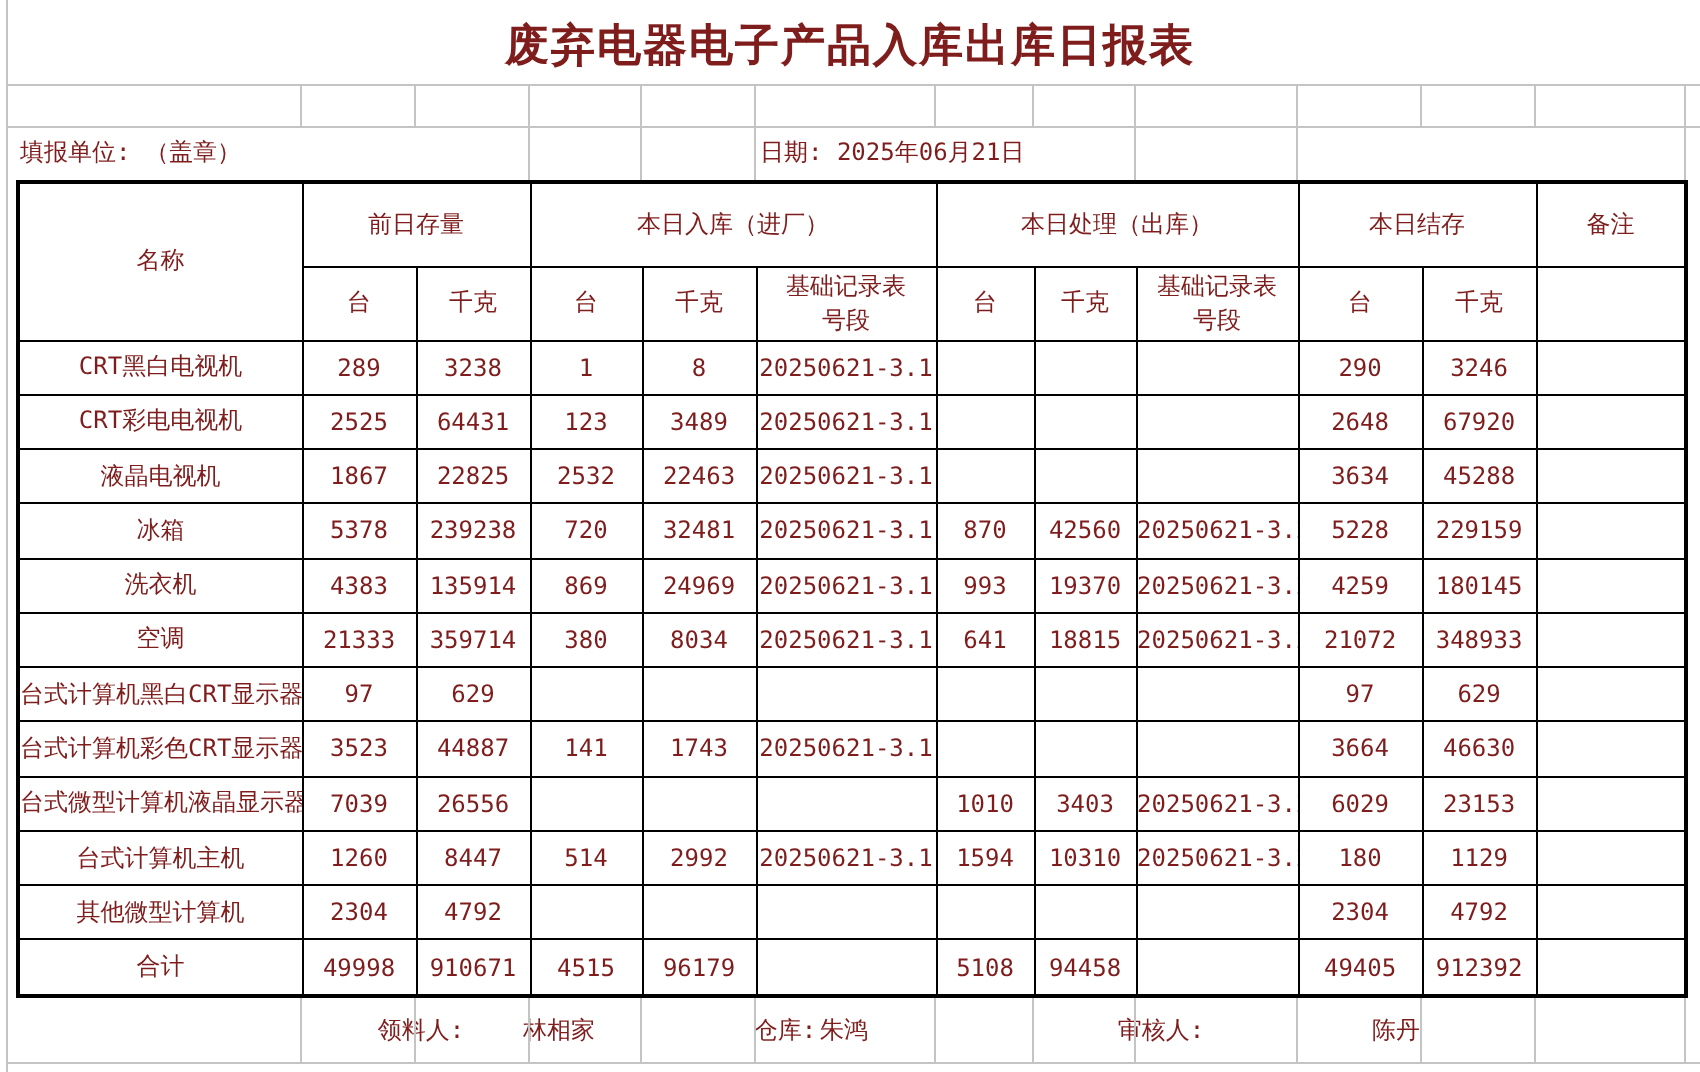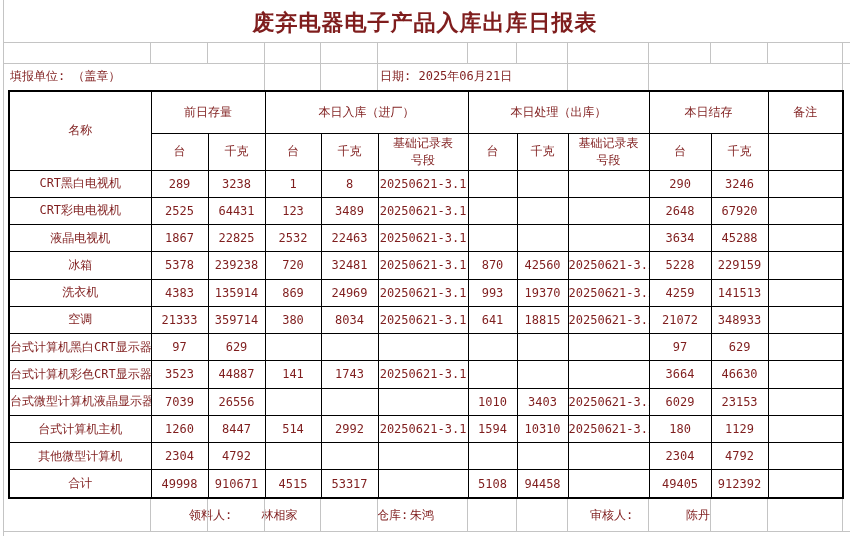--- a/index.html
+++ b/index.html
@@ -147,21 +147,21 @@
           <td class="name-cell">洗衣机</td>
           <td class="num-cell">4383</td>
           <td class="num-cell">135914</td>
           <td class="num-cell">869</td>
           <td class="num-cell">24969</td>
           <td class="record-cell">20250621-3.1</td>
           <td class="num-cell">993</td>
           <td class="num-cell">19370</td>
           <td class="record-cell">20250621-3.2</td>
           <td class="num-cell">4259</td>
-          <td class="num-cell">141513</td>
+          <td class="num-cell">180145</td>
           <td class="num-cell"></td>
         </tr>
         <tr>
           <td class="name-cell">空调</td>
           <td class="num-cell">21333</td>
           <td class="num-cell">359714</td>
           <td class="num-cell">380</td>
           <td class="num-cell">8034</td>
           <td class="record-cell">20250621-3.1</td>
           <td class="num-cell">641</td>
@@ -239,37 +239,37 @@
           <td class="record-cell"></td>
           <td class="num-cell">2304</td>
           <td class="num-cell">4792</td>
           <td class="num-cell"></td>
         </tr>
         <tr>
           <td class="name-cell">合计</td>
           <td class="num-cell">49998</td>
           <td class="num-cell">910671</td>
           <td class="num-cell">4515</td>
-          <td class="num-cell">53317</td>
+          <td class="num-cell">96179</td>
           <td class="record-cell"></td>
           <td class="num-cell">5108</td>
           <td class="num-cell">94458</td>
           <td class="record-cell"></td>
           <td class="num-cell">49405</td>
           <td class="num-cell">912392</td>
           <td class="num-cell"></td>
         </tr>
       </tbody>
   </table>
 
   <div class="f-cell" style="left:150px;width:57px;padding-left:32px;">领料人:</div>
   <div class="f-cell" style="left:207px;width:57px;padding-left:44px;">林相家</div>
   <div class="f-cell" style="left:320px;width:57px;margin-left:44px;">仓库:</div>
   <div class="f-cell" style="left:377px;width:90px;">朱鸿</div>
-  <div class="f-cell" style="left:571px;width:81px;">审核人:</div>
+  <div class="f-cell" style="left:540px;width:81px;">审核人:</div>
   <div class="f-cell" style="left:648px;width:62px;text-align:right;">陈丹</div>
 
 <div class="gridline-h" style="left: 3px; top: 42px; width: 847px;"></div>
     <div class="gridline-h" style="left: 3px; top: 63px; width: 847px;"></div>
     <div class="gridline-h" style="left: 3px; top: 531px; width: 847px;"></div>
     <div class="gridline-v" style="left: 150px; top: 42px; height: 21px;"></div>
     <div class="gridline-v" style="left: 207px; top: 42px; height: 21px;"></div>
     <div class="gridline-v" style="left: 264px; top: 42px; height: 21px;"></div>
     <div class="gridline-v" style="left: 320px; top: 42px; height: 21px;"></div>
     <div class="gridline-v" style="left: 377px; top: 42px; height: 21px;"></div>

